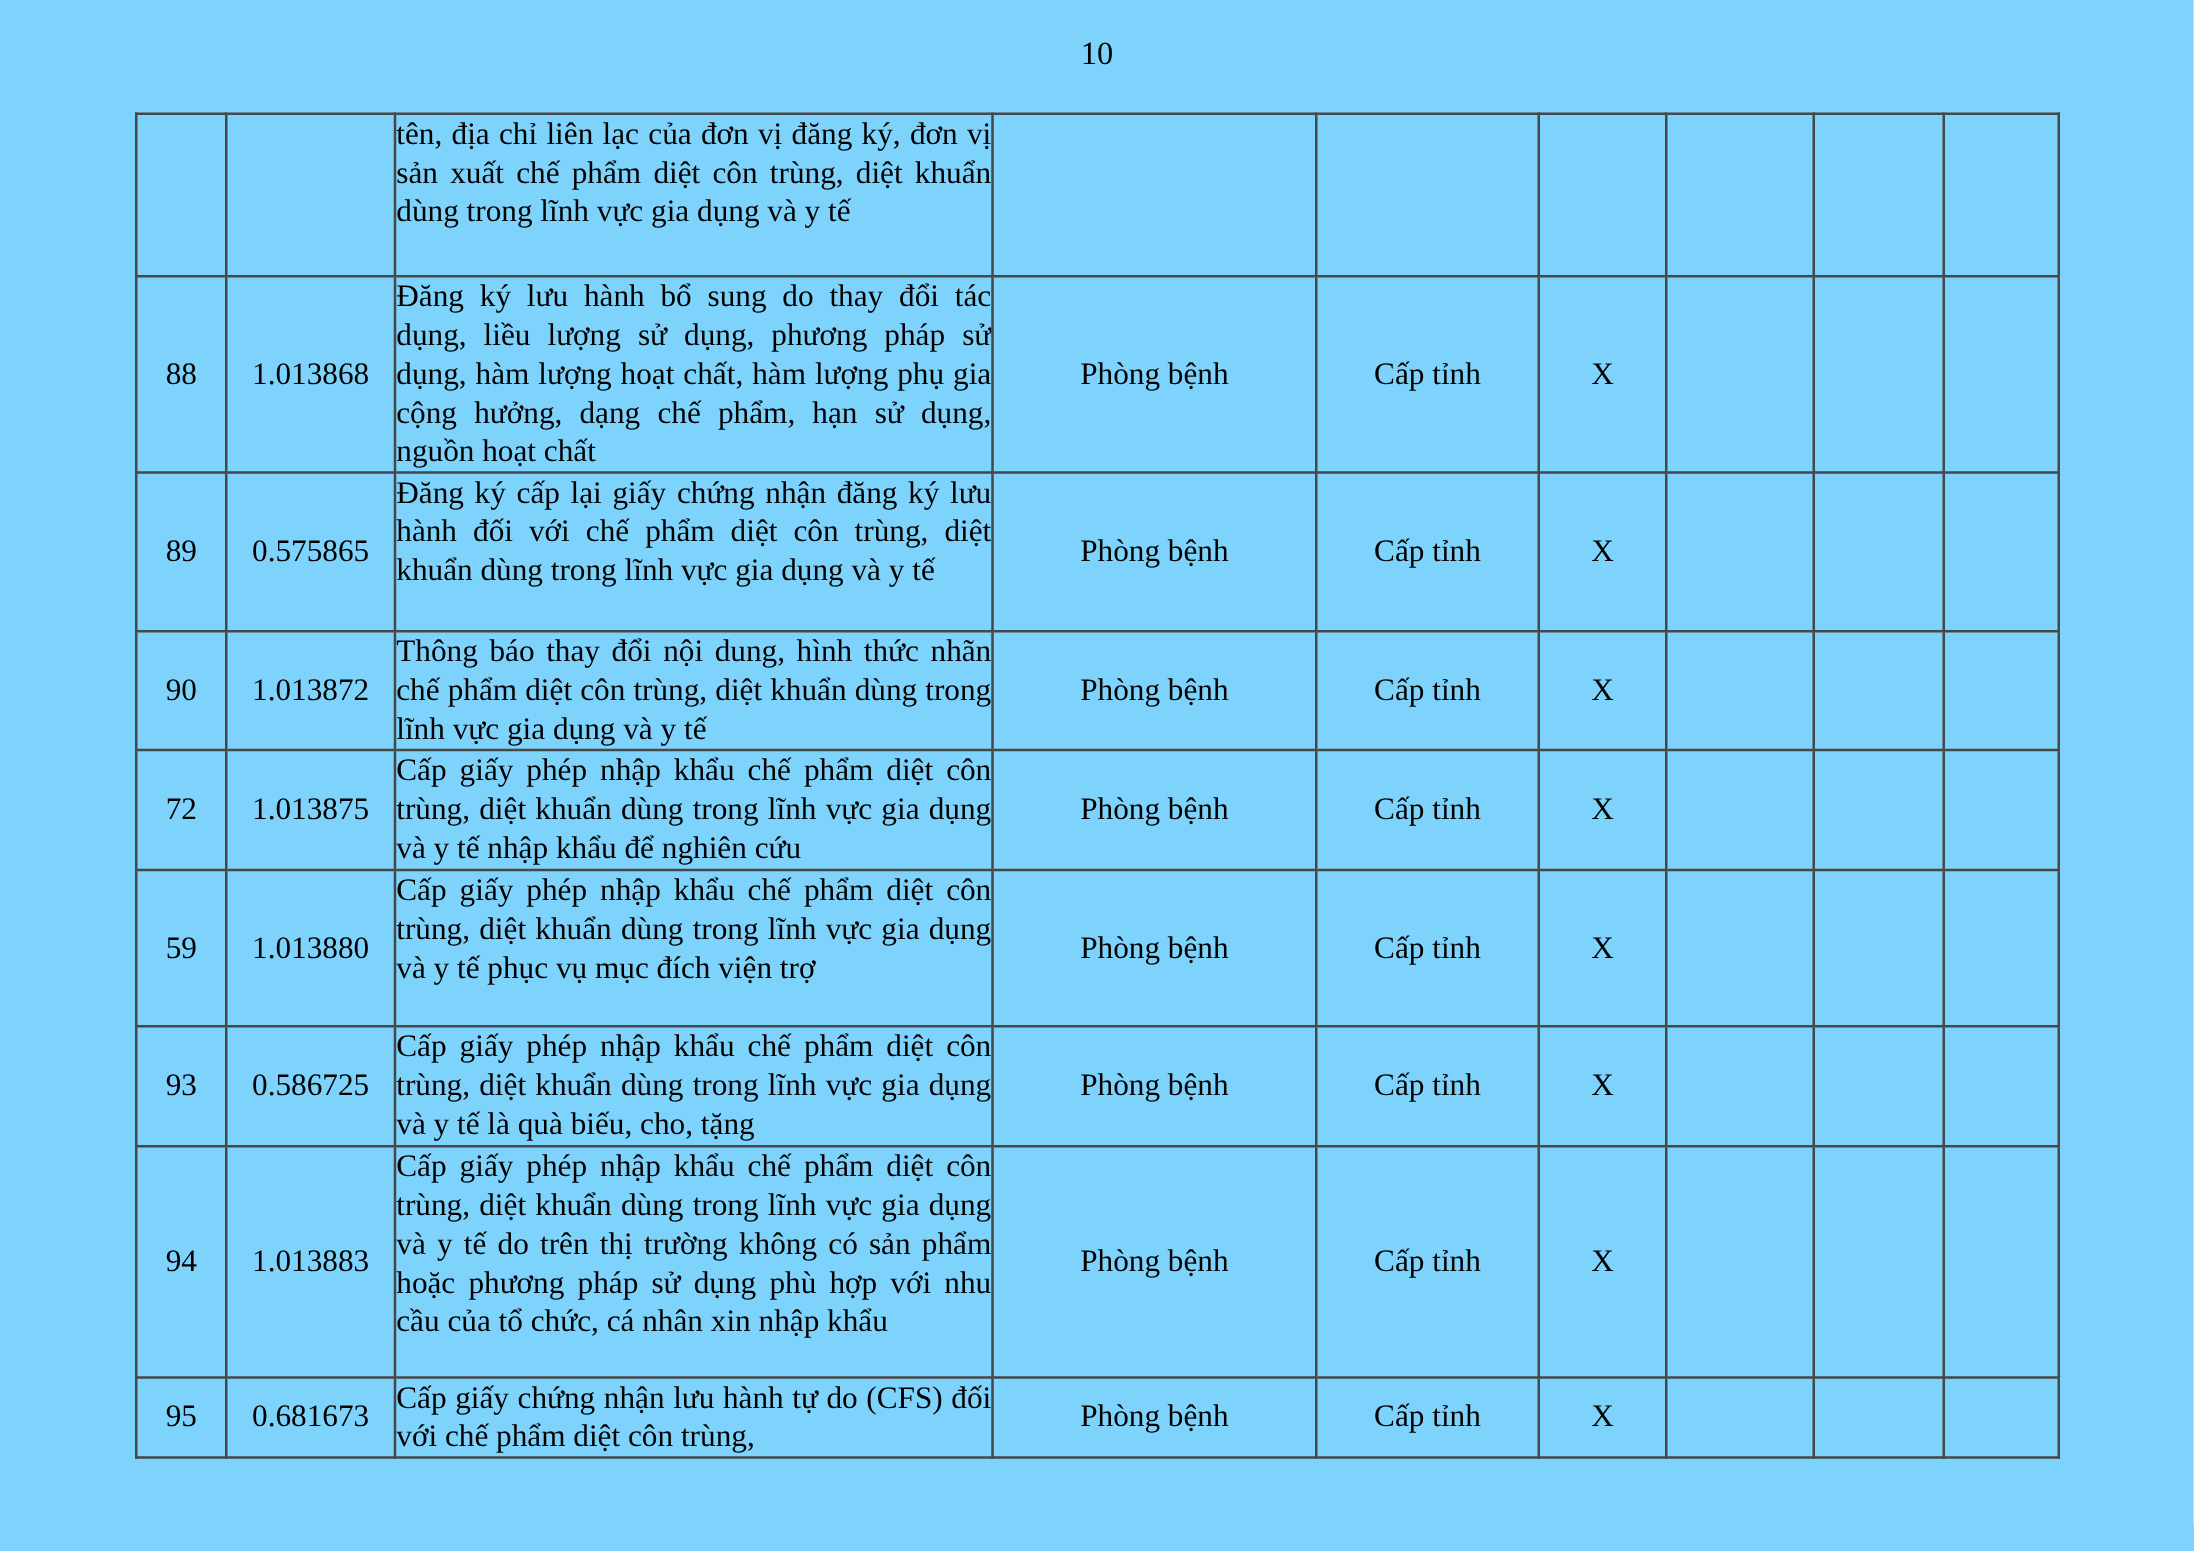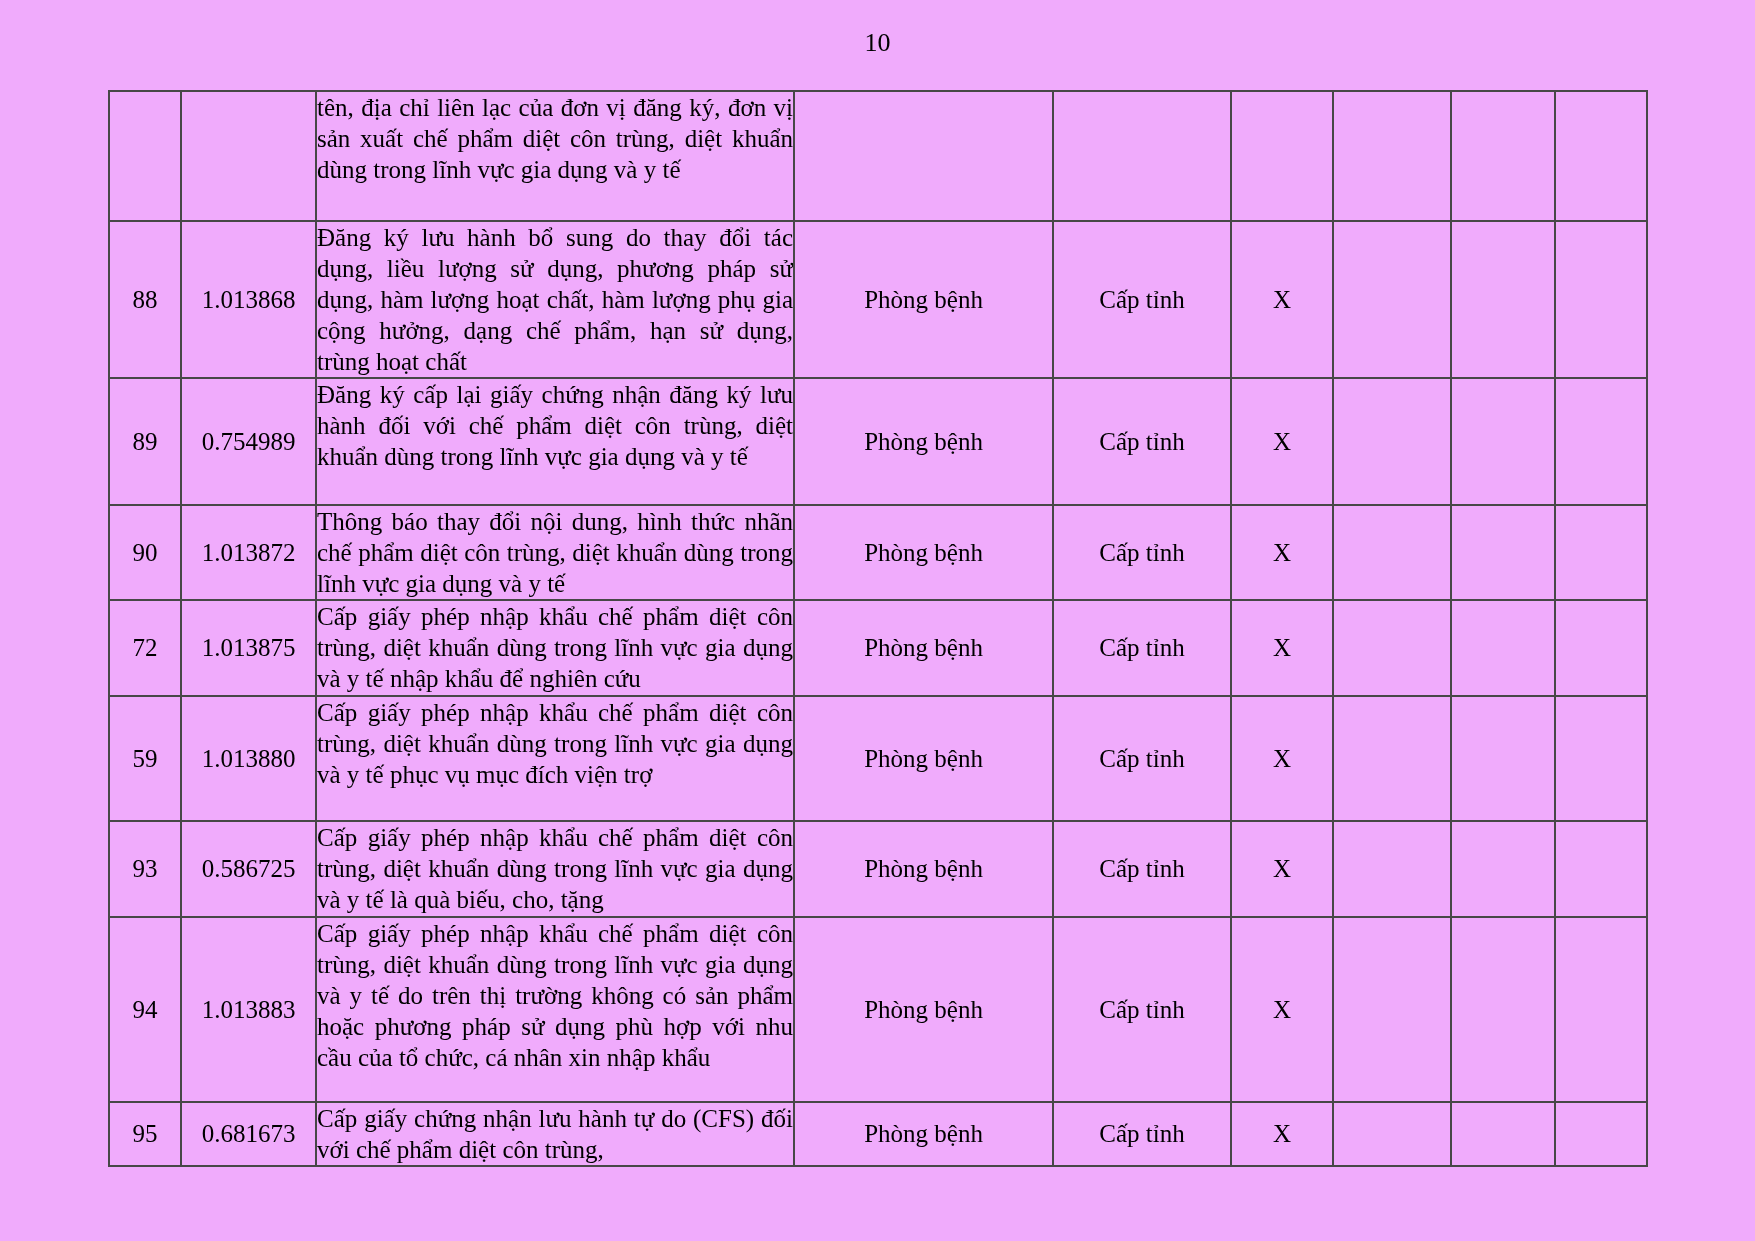--- a/index.html
+++ b/index.html
@@ -4,21 +4,21 @@
 <style>
   html, body {
     margin: 0;
     padding: 0;
     background: #ffffff;
   }
   .page {
     position: relative;
     width: 1755px;
     height: 1241px;
-    background: #f0abfc;
+    background: #7dd3fc;
     font-family: "Liberation Serif", "DejaVu Serif", serif;
     color: #000000;
     overflow: hidden;
   }
   .page-number {
     position: absolute;
     top: 28px;
     left: 0;
     width: 100%;
     text-align: center;
@@ -90,32 +90,32 @@
         <td class="c-level"></td>
         <td class="c-mark"></td>
         <td class="c-empty"></td>
         <td class="c-empty"></td>
         <td class="c-empty"></td>
       </tr>
 
       <tr class="r1">
         <td class="c-stt">88</td>
         <td class="c-code">1.013868</td>
-        <td class="c-desc">Đăng ký lưu hành bổ sung do thay đổi tác dụng, liều lượng sử dụng, phương pháp sử dụng, hàm lượng hoạt chất, hàm lượng phụ gia cộng hưởng, dạng chế phẩm, hạn sử dụng, trùng hoạt chất</td>
+        <td class="c-desc">Đăng ký lưu hành bổ sung do thay đổi tác dụng, liều lượng sử dụng, phương pháp sử dụng, hàm lượng hoạt chất, hàm lượng phụ gia cộng hưởng, dạng chế phẩm, hạn sử dụng, nguồn hoạt chất</td>
         <td class="c-field">Phòng bệnh</td>
         <td class="c-level">Cấp tỉnh</td>
         <td class="c-mark">X</td>
         <td class="c-empty"></td>
         <td class="c-empty"></td>
         <td class="c-empty"></td>
       </tr>
 
       <tr class="r2">
         <td class="c-stt">89</td>
-        <td class="c-code">0.754989</td>
+        <td class="c-code">0.575865</td>
         <td class="c-desc">Đăng ký cấp lại giấy chứng nhận đăng ký lưu hành đối với chế phẩm diệt côn trùng, diệt khuẩn dùng trong lĩnh vực gia dụng và y tế</td>
         <td class="c-field">Phòng bệnh</td>
         <td class="c-level">Cấp tỉnh</td>
         <td class="c-mark">X</td>
         <td class="c-empty"></td>
         <td class="c-empty"></td>
         <td class="c-empty"></td>
       </tr>
 
       <tr class="r3">

